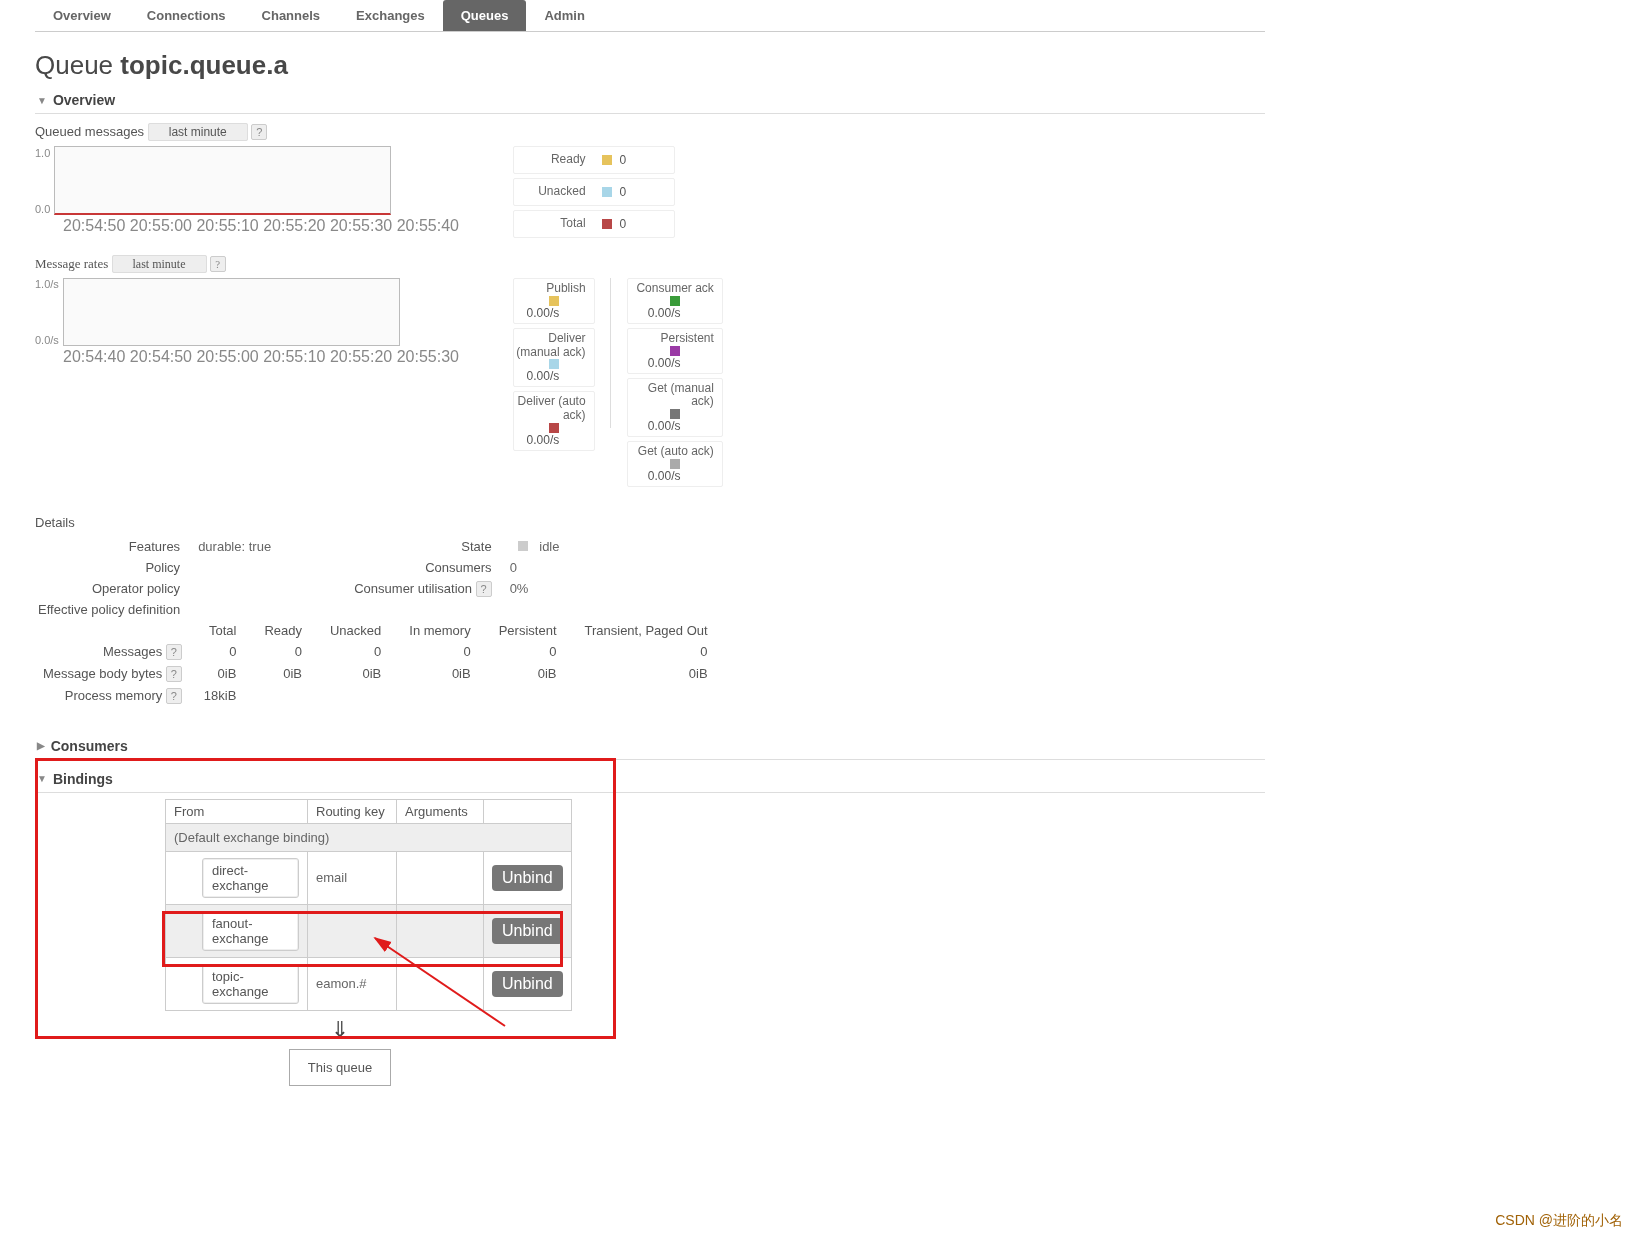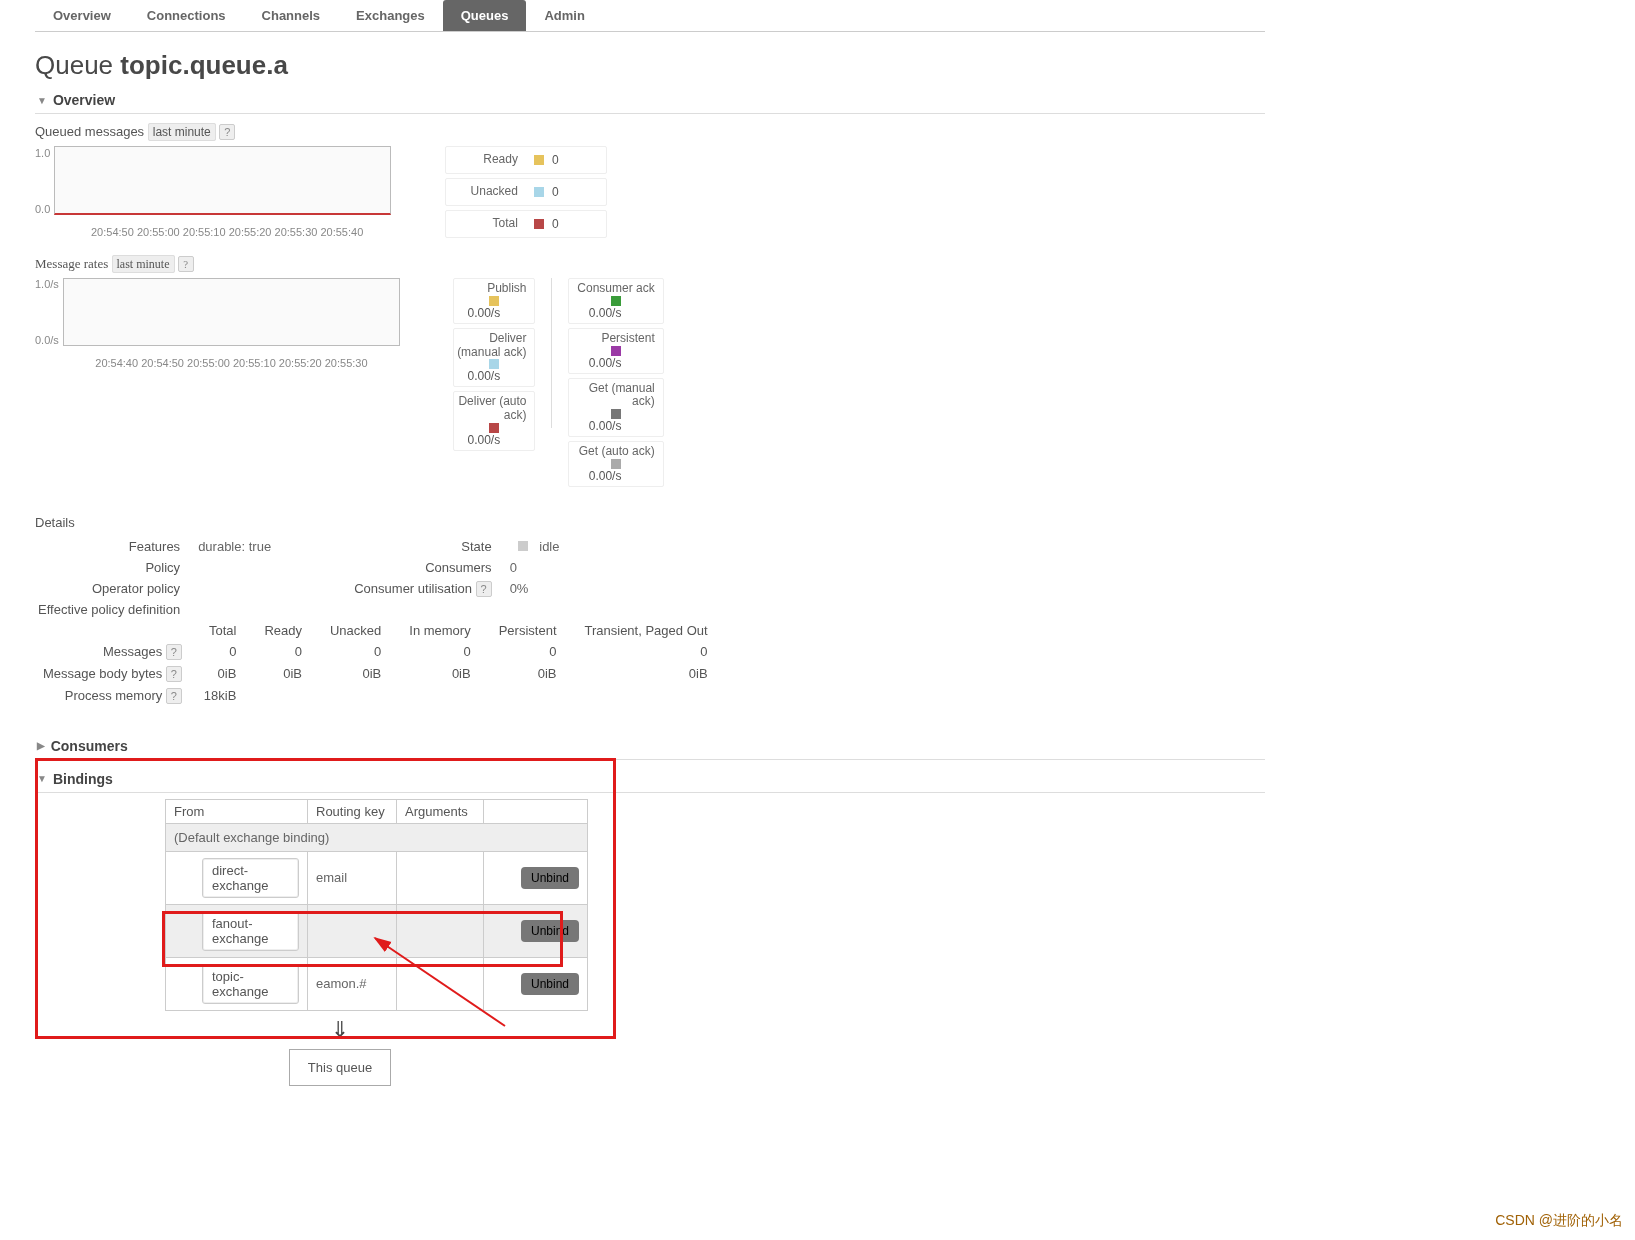--- a/index.html
+++ b/index.html
@@ -5,27 +5,27 @@
   body{margin:0;padding:0 0 40px 0;background:#fff;font:13px Verdana,Helvetica,sans-serif;color:#555;}
   .page{width:1230px;margin-left:35px;}
   .tabs{border-bottom:1px solid #ccc;display:flex;}
   .tab{padding:8px 18px 8px;color:#666;font-weight:bold;cursor:pointer;font-size:13px;}
   .tab.sel{background:#666;color:#fff;border-radius:3px 3px 0 0;}
   h1{font-weight:normal;font-size:26px;margin:18px 0 6px 0;color:#484848;}
   h1 b{font-weight:bold;}
   .sect-hd{border-bottom:1px solid #ddd;padding:5px 0 5px 2px;font-weight:bold;color:#444;display:flex;align-items:center;gap:6px;font-size:14px;}
   .tri{font-size:10px;color:#888;}
   .sub-title{margin:10px 0 6px 0;color:#555;}
-  .tag{background:#eee;border:1px solid #ddd;border-radius:2px;padding:1px 4px;font-size:12px;}
+  .tag{background:#eee;border:1px solid #ddd;border-radius:2px;padding:1px 20px;font-size:12px;}
   .help{display:inline-block;width:14px;height:14px;line-height:14px;text-align:center;background:#eee;border:1px solid #ccc;border-radius:2px;font-size:11px;color:#888;cursor:pointer;}
   .chart-wrap{display:inline-block;vertical-align:top;margin-right:50px;}
   .chart-axis{font-size:11px;color:#888;}
   .chart-box{border:1px solid #bbb;background:#fafafa;width:335px;height:66px;vertical-align:bottom;display:inline-block;}
   .chart-box.red{border-bottom:2px solid #c83737;}
-  .chart-ticks{font-size:11px;color:#888;margin-top:11px;margin-left:28px;text-align:center;}
+  .chart-ticks{font-size:16px;color:#888;margin-top:2px;margin-left:28px;}
   .legend-col{display:inline-block;vertical-align:top;}
   .leg-row{display:flex;align-items:center;border:1px solid #eee;border-radius:2px;margin-bottom:4px;background:#fff;height:26px;}
   .leg-lab{width:72px;text-align:right;padding-right:8px;color:#666;font-size:12px;line-height:1.15;}
   .leg-lab.w2{width:86px;}
   .leg-sw{width:10px;height:10px;margin:0 8px;}
   .leg-val{width:54px;color:#555;font-size:12px;}
   .leg-tall{height:auto;padding:3px 0;flex-direction:column;}
   .sep{display:inline-block;width:1px;height:150px;background:#ddd;vertical-align:top;margin:0 12px;}
   h3.plain{margin:24px 0 6px 0;color:#555;font-weight:normal;font-size:13px;border:none;padding:0;}
   table.kv{border-collapse:collapse;}
@@ -33,21 +33,21 @@
   table.kv td{color:#666;padding:3px 8px;font-size:13px;}
   table.det{border-collapse:collapse;font-size:13px;color:#555;}
   table.det th{font-weight:normal;text-align:right;padding:3px 8px;}
   table.det td{text-align:right;padding:3px 14px;}
   .col-block{display:inline-block;vertical-align:top;}
   table.bindings{border-collapse:collapse;border:1px solid #ccc;background:#fff;}
   table.bindings th{border:1px solid #ccc;background:#fff;text-align:left;padding:4px 8px;color:#555;font-weight:normal;font-size:13px;}
   table.bindings td{border:1px solid #ccc;padding:6px 8px;font-size:13px;color:#666;}
   table.bindings td.gray{background:#eee;}
   .chip{display:inline-block;border:1px solid #ccc;border-radius:3px;padding:4px 9px;background:#fff;color:#555;box-shadow:0 0 0 1px #eee inset;margin-left:28px;}
-  .btn{background:#777;color:#000000;border:none;border-radius:4px;padding:4px 10px;cursor:pointer;font-size:12px;font-family:inherit;margin-left:29px;}
+  .btn{background:#777;color:#ffffff;border:none;border-radius:4px;padding:4px 10px;cursor:pointer;font-size:16px;font-family:inherit;}
   .arrow-down{font-size:22px;color:#444;text-align:center;margin:6px 0;}
   .this-q{border:1px solid #aaa;padding:10px 18px;color:#555;display:inline-block;}
   .annot{border:3px solid #e01b1b;position:absolute;pointer-events:none;}
   .red-arrow{position:absolute;pointer-events:none;}
   .wm{position:fixed;right:12px;bottom:10px;color:#a16207;font-size:14px;}
 </style>
 </head>
 <body>
 <div class="page">
 

